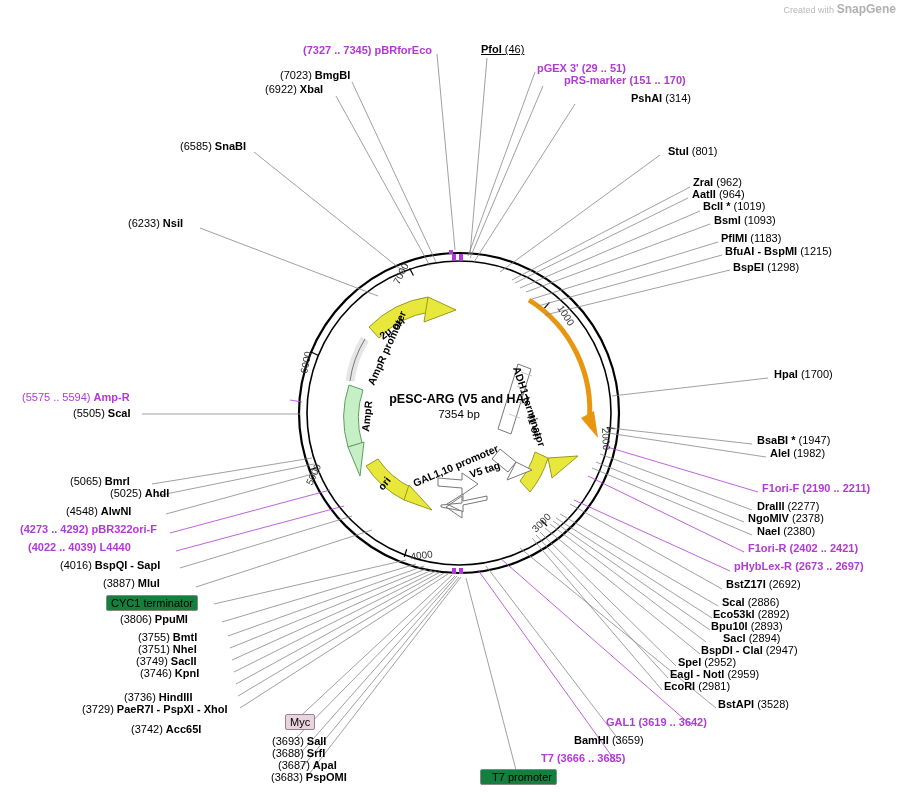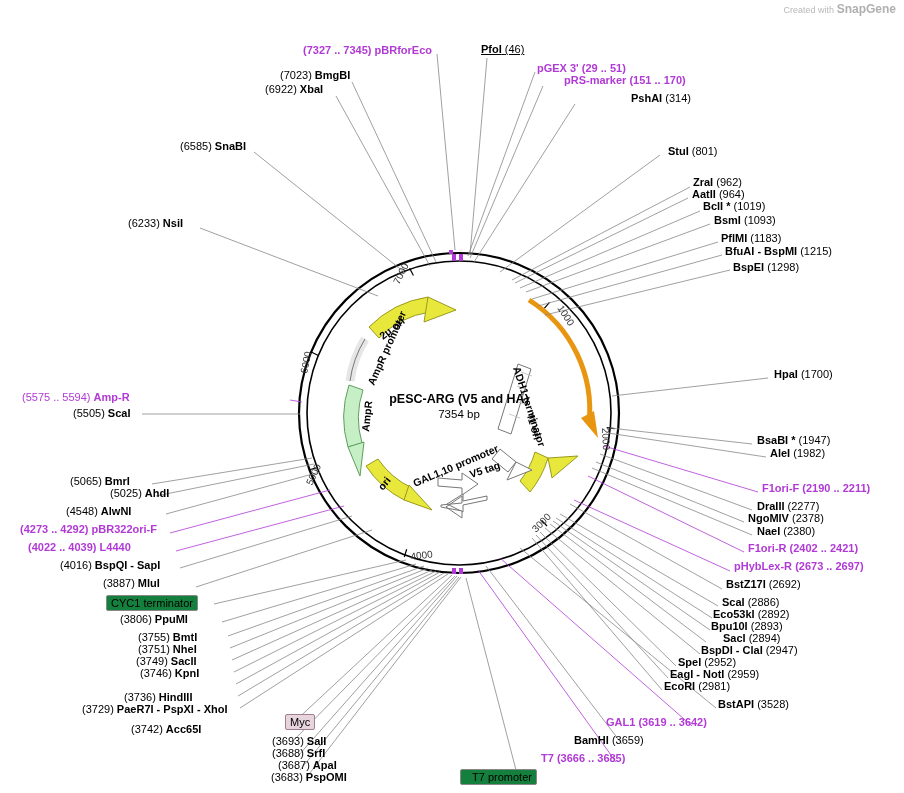--- a/index.html
+++ b/index.html
@@ -392,21 +392,21 @@
     <span class="ps">(4016)</span>
     <span class="nm">BspQI - SapI</span>
   </div>
   <div class="lbl" style="left:103px;top:577px;">
     <span class="ps">(3887)</span>
     <span class="nm">MluI</span>
   </div>
 
   <div class="boxlbl" style="left:106px;top:595px;">CYC1 terminator</div>
   <div class="boxlbl myc" style="left:285px;top:714px;">Myc</div>
-  <div class="boxlbl" style="left:460px;top:769px;padding-left:11px;">T7 promoter</div>
+  <div class="boxlbl" style="left:480px;top:769px;padding-left:11px;">T7 promoter</div>
 
   <div class="lbl" style="left:120px;top:613px;">
     <span class="ps">(3806)</span>
     <span class="nm">PpuMI</span>
   </div>
   <div class="lbl" style="left:138px;top:631px;">
     <span class="ps">(3755)</span>
     <span class="nm">BmtI</span>
   </div>
   <div class="lbl" style="left:138px;top:643px;">

